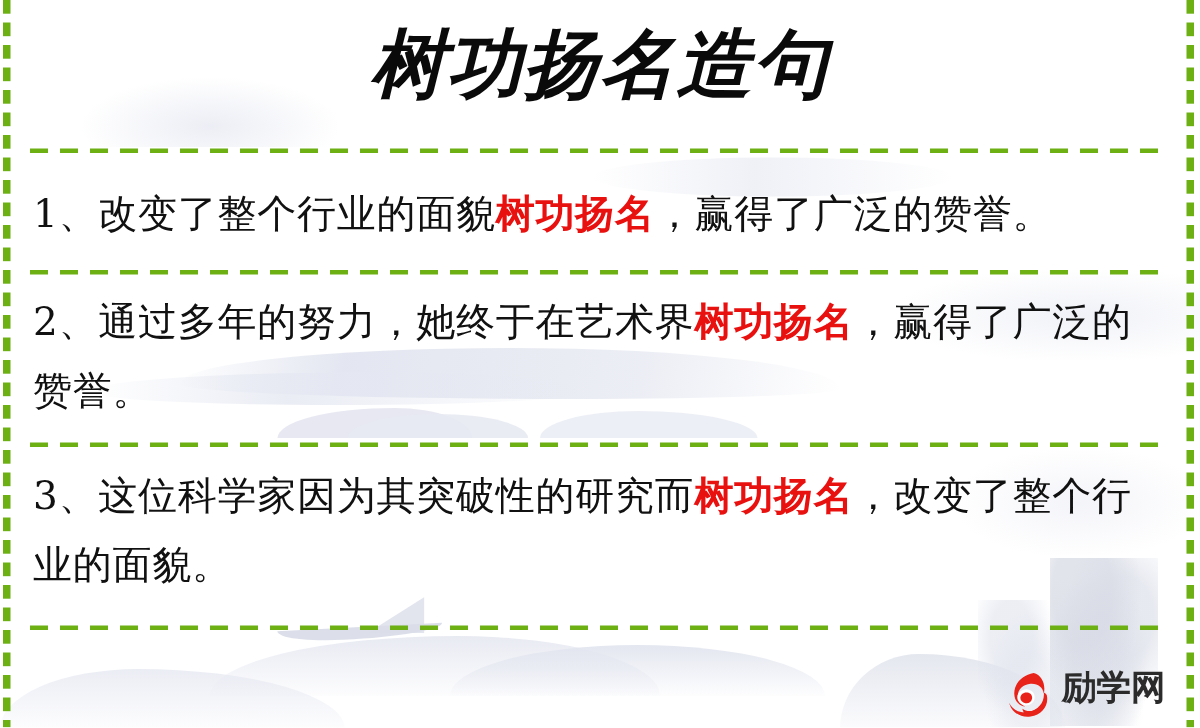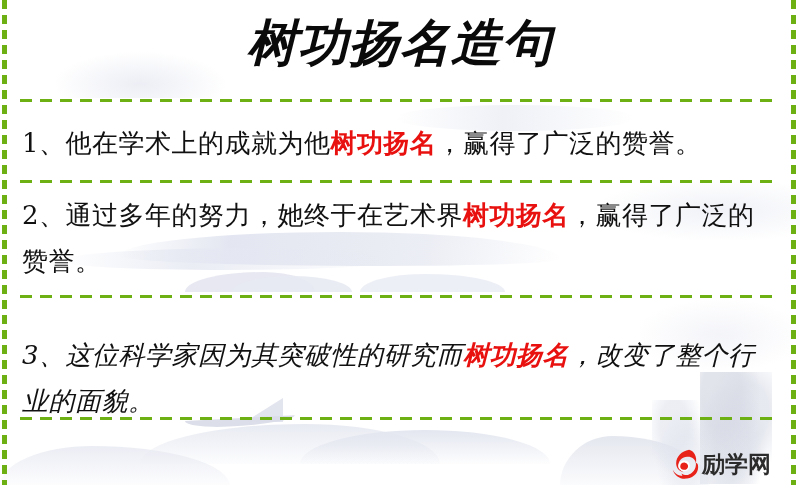--- a/index.html
+++ b/index.html
@@ -191,22 +191,21 @@
 
   
   .logo {
     position: absolute;
     left: 668px;
     top: 446px;
     width: 124px;
     height: 36px;
     z-index: 5;
     display: flex;
-    align-items: center;
-    gap: 0;
+    gap: 6px;
   }
   .logo-mark {
     width: 34px;
     height: 34px;
     flex: 0 0 34px;
   }
   .logo-text {
     font-family: "DejaVu Sans", "Liberation Sans", sans-serif;
     font-weight: bold;
     font-size: 23px;
@@ -242,32 +241,32 @@
   </div>
 
   <div class="v-border left"></div>
   <div class="v-border right"></div>
 
   <div class="title">树功扬名造句</div>
 
   <div class="h-sep" style="top:99px;"></div>
 
   <div class="sentence" style="top:120px;">
-    <span>1、</span><span>他在学术上的成就为他</span><span class="kw">树功扬名</span><span>，赢得了广泛的赞誉。</span>
+    <span>1、</span><span>改变了整个行业的面貌</span><span class="kw">树功扬名</span><span>，赢得了广泛的赞誉。</span>
   </div>
 
   <div class="h-sep" style="top:180px;"></div>
 
   <div class="sentence" style="top:192px;">
     <span>2、</span><span>通过多年的努力，她终于在艺术界</span><span class="kw">树功扬名</span><span>，赢得了广泛的赞誉。</span>
   </div>
 
   <div class="h-sep" style="top:295px;"></div>
 
-  <div class="sentence" style="top:332px;font-style:italic;">
+  <div class="sentence" style="top:308px;">
     <span>3、</span><span>这位科学家因为其突破性的研究而</span><span class="kw">树功扬名</span><span>，改变了整个行业的面貌。</span>
   </div>
 
   <div class="h-sep" style="top:417px;"></div>
 
   <div class="logo">
     <svg class="logo-mark" viewBox="0 0 100 100" aria-hidden="true">
       <path d="M62 8 C40 12 24 28 24 48 C24 62 33 72 46 74 C36 70 31 62 31 53 C31 40 42 30 56 29 C70 28 80 36 82 48 C86 30 78 12 62 8 Z" fill="#e8231a"></path>
       <path d="M82 46 C84 64 72 80 53 84 C36 88 20 80 14 66 C18 84 36 96 56 93 C78 90 92 72 88 52 C87 49 85 47 82 46 Z" fill="#e8231a"></path>
       <path d="M30 56 C30 47 39 39 50 40 C59 41 65 48 64 57 C63 66 55 72 46 71 C37 70 30 64 30 56 Z" fill="#ffffff"></path>

